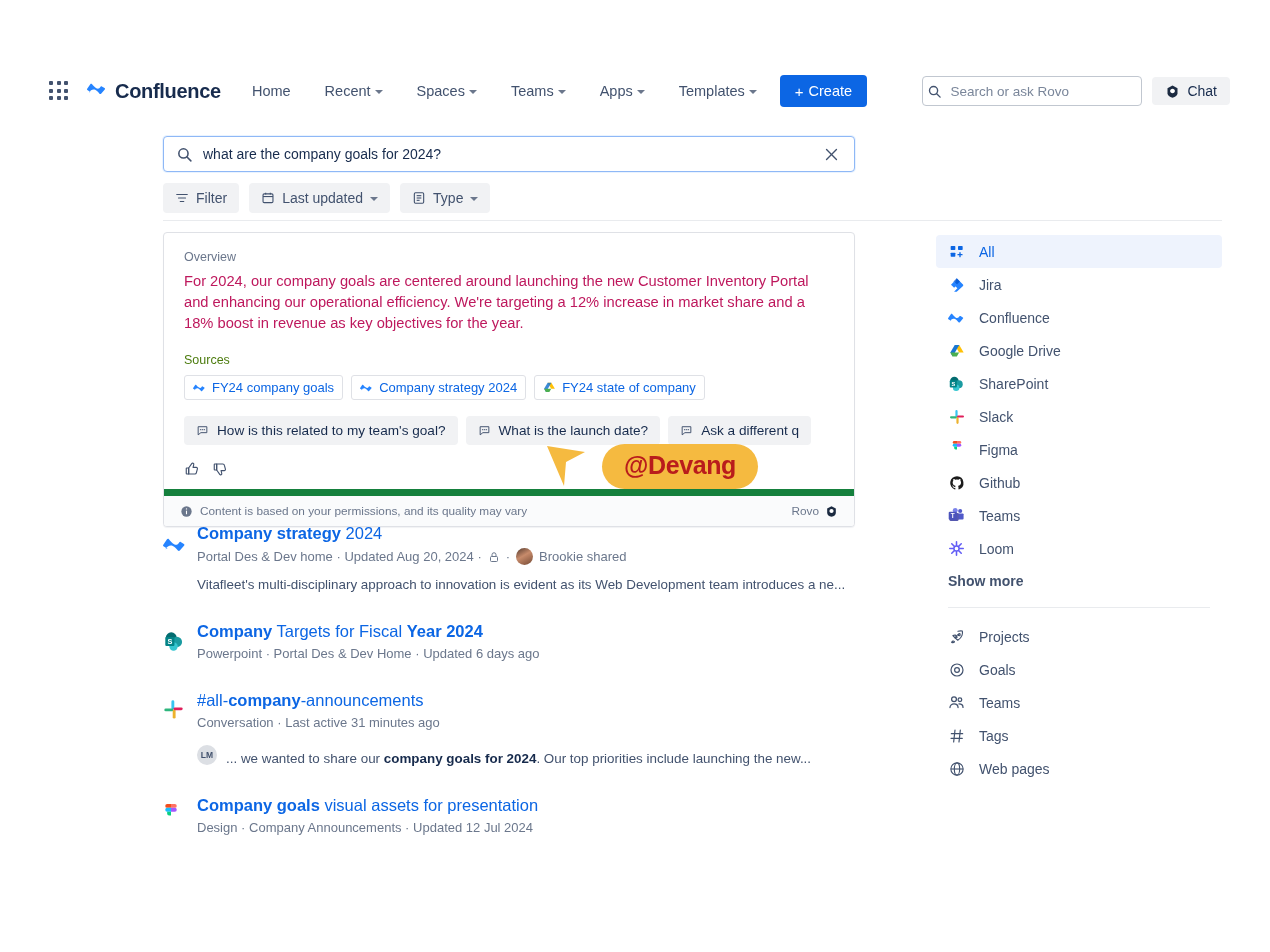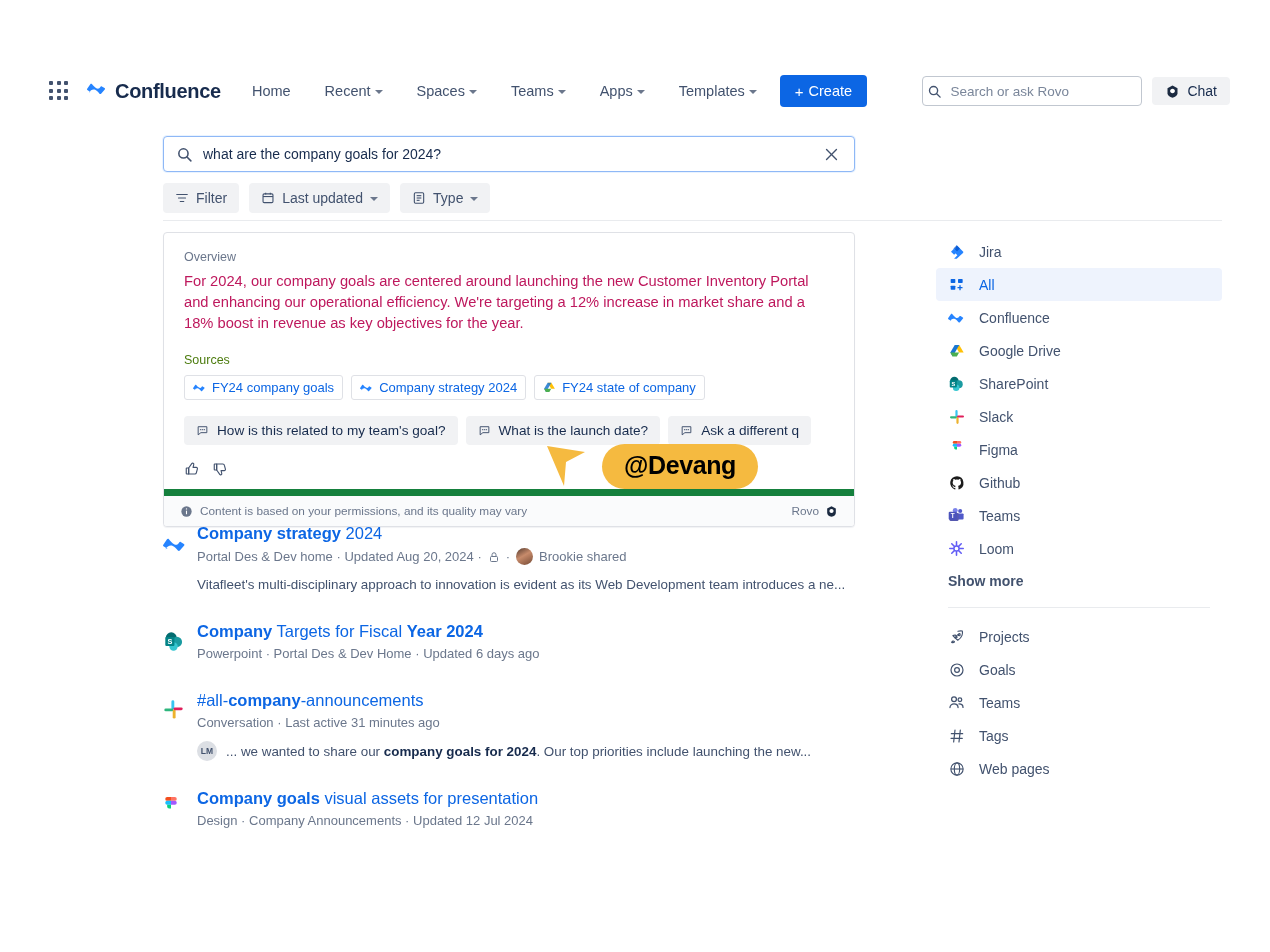--- a/index.html
+++ b/index.html
@@ -148,21 +148,21 @@
   .sb-more {
     font-size: 14px; font-weight: 700; color: #42526e; padding: 8px 12px; cursor: pointer;
   }
   .sb-divider { height: 1px; background: #e9ebee; margin: 10px 12px 12px 12px; }
 
   
   .cursor-overlay { position: absolute; left: 544px; top: 440px; pointer-events: none; }
   .cursor-arrow { position: absolute; left: 0; top: 0; }
   .name-pill {
     position: absolute; left: 58px; top: 4px;
-    background: #f5b councils; background: #f5ba40; color: #000000;
+    background: #f5b councils; background: #f5ba40; color: #b91c1c;
     font-size: 25px; font-weight: 700; letter-spacing: -0.4px;
     padding: 7px 22px 9px 22px; border-radius: 26px; white-space: nowrap;
   }
 </style>
 </head>
 <body>
 
 <div class="page">
 
   <div class="topnav">
@@ -427,21 +427,21 @@
         </svg>
       </span>
       <div class="res-title">
         <span>#all-</span><b>company</b><span>-announcements</span>
       </div>
       <div class="res-meta">
         <span>Conversation  ·  Last active 31 minutes ago</span>
       </div>
       <div class="snippet-with-avatar">
         <span class="mini-avatar">LM</span>
-        <span class="res-snippet" style="margin-top:0;"><span>... we wanted to share our </span><b>company goals for 2024</b><span>. Our top priorities include launching the new...</span></span>
+        <span class="res-snippet" style="margin-top:8px;"><span>... we wanted to share our </span><b>company goals for 2024</b><span>. Our top priorities include launching the new...</span></span>
       </div>
     </div>
 
     <div class="result">
       <span class="res-icon">
         <svg width="16" height="23" viewBox="0 0 12 18">
           <path d="M3 0h3v3H3a1.5 1.5 0 0 1 0-3z" fill="#f24e1e"></path>
           <path d="M6 0h3a1.5 1.5 0 0 1 0 3H6z" fill="#ff7262"></path>
           <path d="M6 3h3a1.5 1.5 0 0 1 0 3H6z" fill="#a259ff"></path>
           <path d="M3 3h3v3H3a1.5 1.5 0 0 1 0-3z" fill="#1abcfe"></path>
@@ -452,42 +452,42 @@
         <b>Company goals</b><span> visual assets for presentation</span>
       </div>
       <div class="res-meta">
         <span>Design  ·  Company Announcements  ·  Updated 12 Jul 2024</span>
       </div>
     </div>
   </div>
 
   <div class="sidebar">
 
-    <div class="sb-item">
-      <span class="sb-ico">
-        <svg width="16" height="16" viewBox="0 0 24 24">
-            <path d="M11.6 2 21 11.4a1.4 1.4 0 0 1 0 2L11.6 22h-4l5-5-5-5z" fill="#2684ff"></path>
-            <path d="M11.6 2 6.8 6.8l4.8 4.8 4.8-4.8z" fill="#0052cc" opacity="0.75"></path>
-            <path d="M3 11.5 7.7 6.8l4.7 4.7-4.7 4.7z" fill="#2684ff"></path>
-          </svg>
-      </span>
-      <span>Jira</span>
-    </div>
-
     <div class="sb-item active">
       <span class="sb-ico">
         <svg width="16" height="16" viewBox="0 0 24 24" fill="#0c66e4">
             <rect x="2.5" y="3" width="7" height="6" rx="1"></rect>
             <rect x="13.5" y="3" width="7" height="6" rx="1"></rect>
             <rect x="2.5" y="13" width="7" height="6" rx="1"></rect>
             <rect x="15.5" y="12" width="2" height="8" rx="1"></rect>
             <rect x="12.5" y="15" width="8" height="2" rx="1"></rect>
           </svg>
       </span>
       <span>All</span>
+    </div>
+
+    <div class="sb-item">
+      <span class="sb-ico">
+        <svg width="16" height="16" viewBox="0 0 24 24">
+            <path d="M11.6 2 21 11.4a1.4 1.4 0 0 1 0 2L11.6 22h-4l5-5-5-5z" fill="#2684ff"></path>
+            <path d="M11.6 2 6.8 6.8l4.8 4.8 4.8-4.8z" fill="#0052cc" opacity="0.75"></path>
+            <path d="M3 11.5 7.7 6.8l4.7 4.7-4.7 4.7z" fill="#2684ff"></path>
+          </svg>
+      </span>
+      <span>Jira</span>
     </div>
 
     <div class="sb-item">
       <span class="sb-ico">
         <svg width="17" height="17" viewBox="0 0 24 24">
             <path d="M2.5 17.2c1.9-3.1 4.6-4.3 7.3-3.2 1.9.8 3.2 2.4 5.1 4.6.5.6 1.4.6 1.9 0l4.4-5.1c.4-.5.3-1.3-.3-1.6l-3.2-1.9c-.5-.3-1.2-.1-1.5.4-1.3 2.3-3.1 2.9-5.1 1.8C9 11 7.6 9.2 5.9 7.2c-.5-.6-1.4-.6-1.9.1L.3 12.7c-.4.5-.3 1.2.2 1.6l3.1 2c.5.3 1.2.1 1.5-.4z" fill="#2684ff"></path>
           </svg>
       </span>
       <span>Confluence</span>
     </div>

